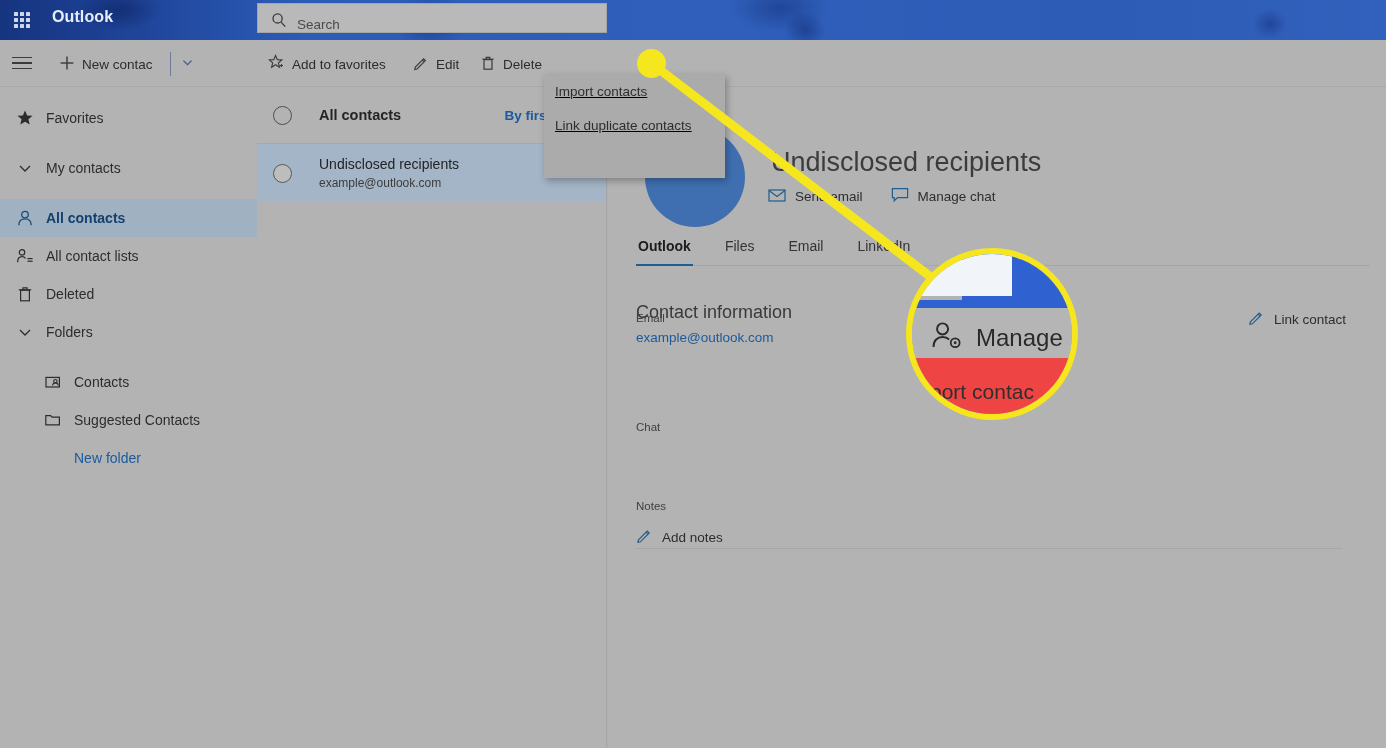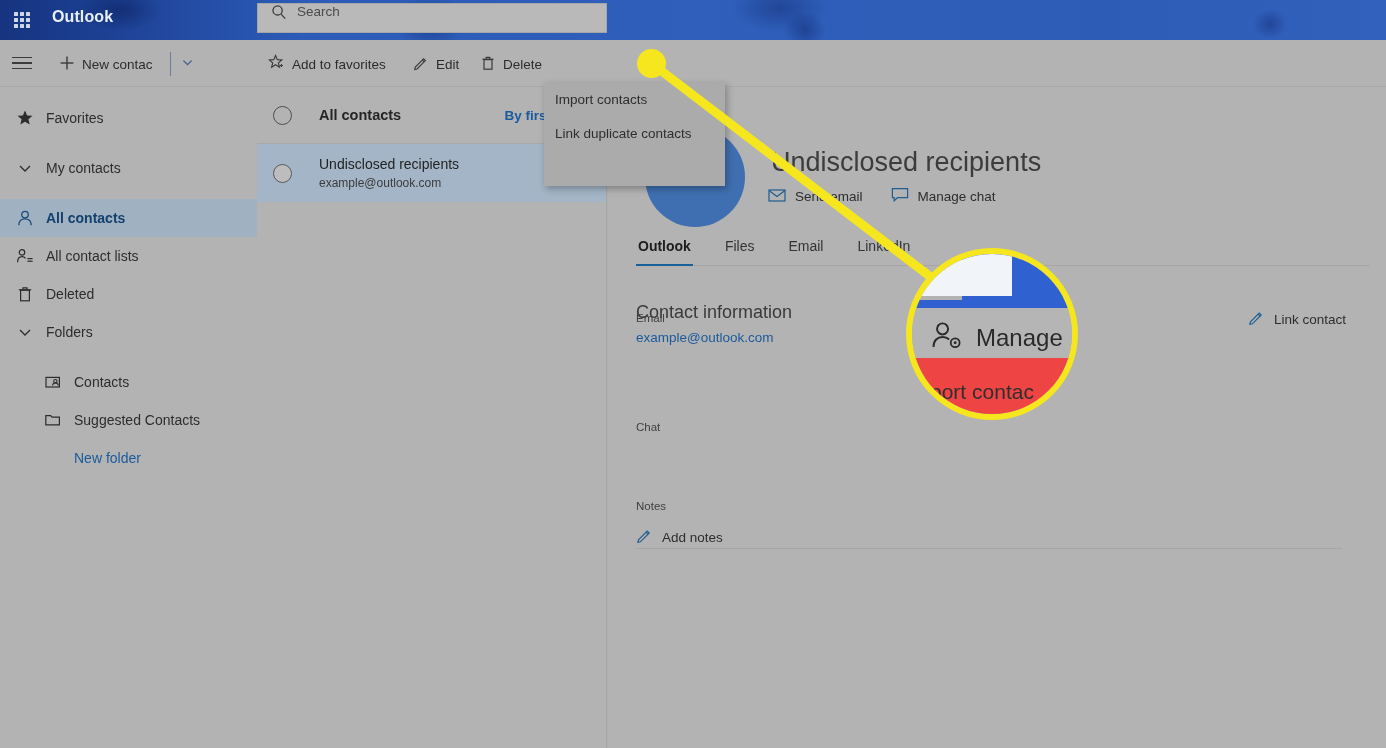--- a/index.html
+++ b/index.html
@@ -34,21 +34,21 @@
   .waffle i { background: #cfd8e8; border-radius: .5px; display:block; }
   .brand {
     position: absolute; left: 52px; top: 8px;
     font-size: 16px; font-weight: bold; color: #e8eef8;
     letter-spacing: .1px;
   }
   .searchbox {
     position: absolute; left: 257px; top: 3px;
     width: 350px; height: 30px;
     background: #b9b9b9; border: 1px solid #a6a6a6;
-    display: flex; align-items: flex-start; cursor: text;
+    display: flex; align-items: flex-end; cursor: text;
   }
   .searchbox .mag { margin-left: 13px; flex: 0 0 auto; }
   .search-input {
     border: 0; outline: 0; background: transparent;
     font-family: "Liberation Sans", sans-serif;
     font-size: 13.5px; color: #3d3d3d; margin-left: 10px; width: 280px;
   }
   .search-input::placeholder { color: #4a4a4a; opacity: 1; }
 
   
@@ -79,25 +79,26 @@
     background: #a9a9a9; cursor: pointer;
   }
   .manage-inner {
     position: absolute; left: 551px; top: 53px; height: 24px;
     display: flex; align-items: center; gap: 7px;
     font-size: 13.5px; color: #2c2c2c; cursor: pointer;
   }
 
   
   .dropdown {
-    position: absolute; left: 544px; top: 82px;
+    position: absolute; left: 544px; top: 74px;
     width: 181px; height: 104px;
     background: #ababab;
     box-shadow: 2px 3px 7px rgba(0,0,0,.28);
     z-index: 40;
+    text-decoration: underline;
   }
   .dd-item {
     height: 34px; display: flex; align-items: center;
     padding-left: 11px; font-size: 13.5px; color: #2e2e2e;
     cursor: pointer; white-space: nowrap;
   }
 
   
   .sidebar {
     position: absolute; left: 0; top: 87px; width: 257px; height: 661px;

